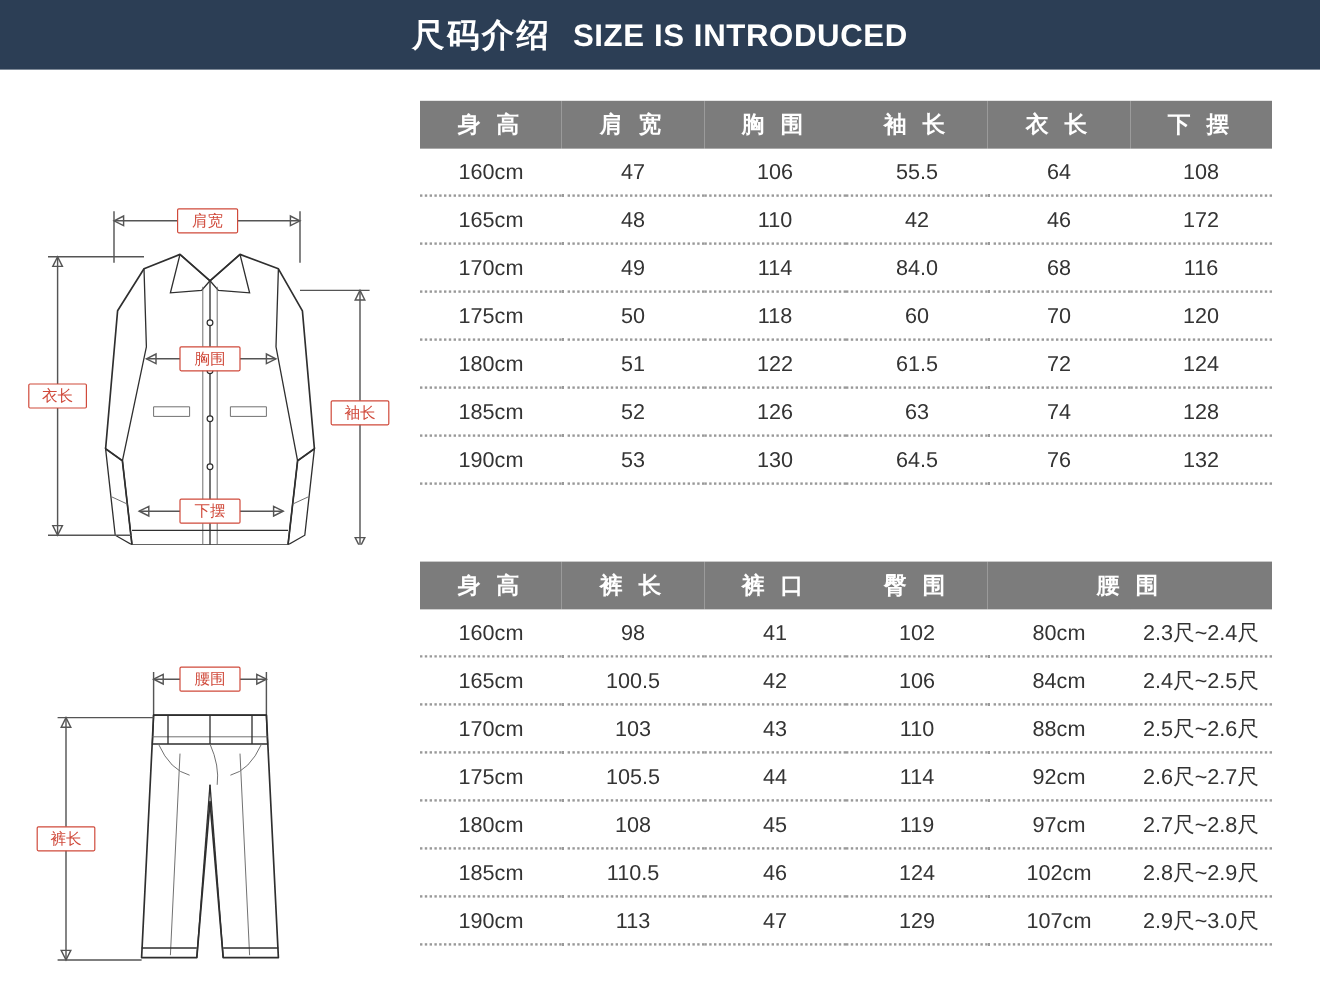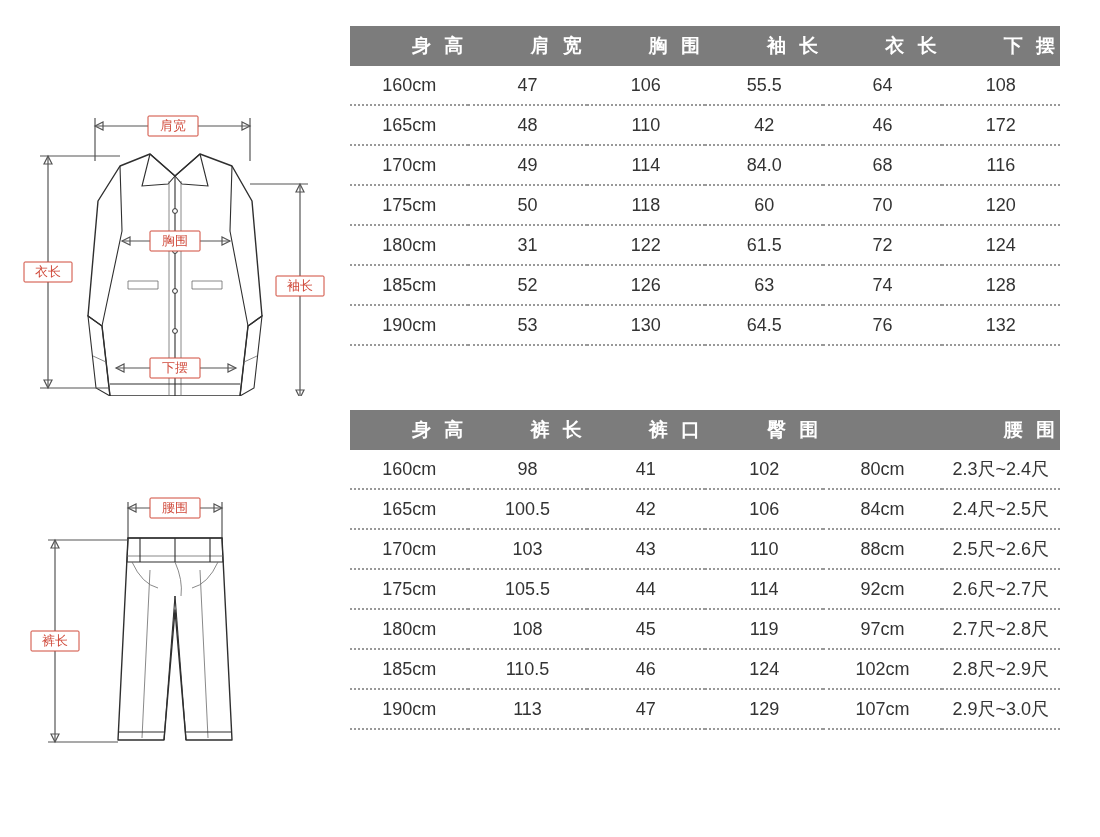--- a/index.html
+++ b/index.html
@@ -69,21 +69,21 @@
     width: 100%;
     table-layout: fixed;
   }
   thead th {
     background: #7c7c7c;
     color: #ffffff;
     font-size: 19px;
     font-weight: bold;
     letter-spacing: 4px;
     height: 38px;
-    text-align: right;
+    text-align: center;
     border: none;
   }
   tbody td {
     text-align: center;
     font-size: 18px;
     color: #333;
     height: 36px;
     border-bottom: 2px dotted #999;
     background: #fff;
   }
@@ -120,20 +120,24 @@
     stroke: #6b6b6b;
     stroke-width: 0.8;
     fill: none;
   }
 </style>
 </head>
 <body>
 
 <div class="page">
 
+  <div class="header">
+    <span class="cn">尺码介绍</span>
+    <span class="en">SIZE IS INTRODUCED</span>
+  </div>
 
   <div class="content">
 
     <div class="block block-top">
 
       <div class="figure">
         <svg width="350" height="370" viewBox="0 0 350 370" xmlns="http://www.w3.org/2000/svg">
 
           <g>
             <line class="dimline" x1="95" y1="100" x2="250" y2="100"></line>
@@ -255,21 +259,21 @@
             <tr>
               <td>175cm</td>
               <td>50</td>
               <td>118</td>
               <td>60</td>
               <td>70</td>
               <td>120</td>
             </tr>
             <tr>
               <td>180cm</td>
-              <td>31</td>
+              <td>51</td>
               <td>122</td>
               <td>61.5</td>
               <td>72</td>
               <td>124</td>
             </tr>
             <tr>
               <td>185cm</td>
               <td>52</td>
               <td>126</td>
               <td>63</td>

